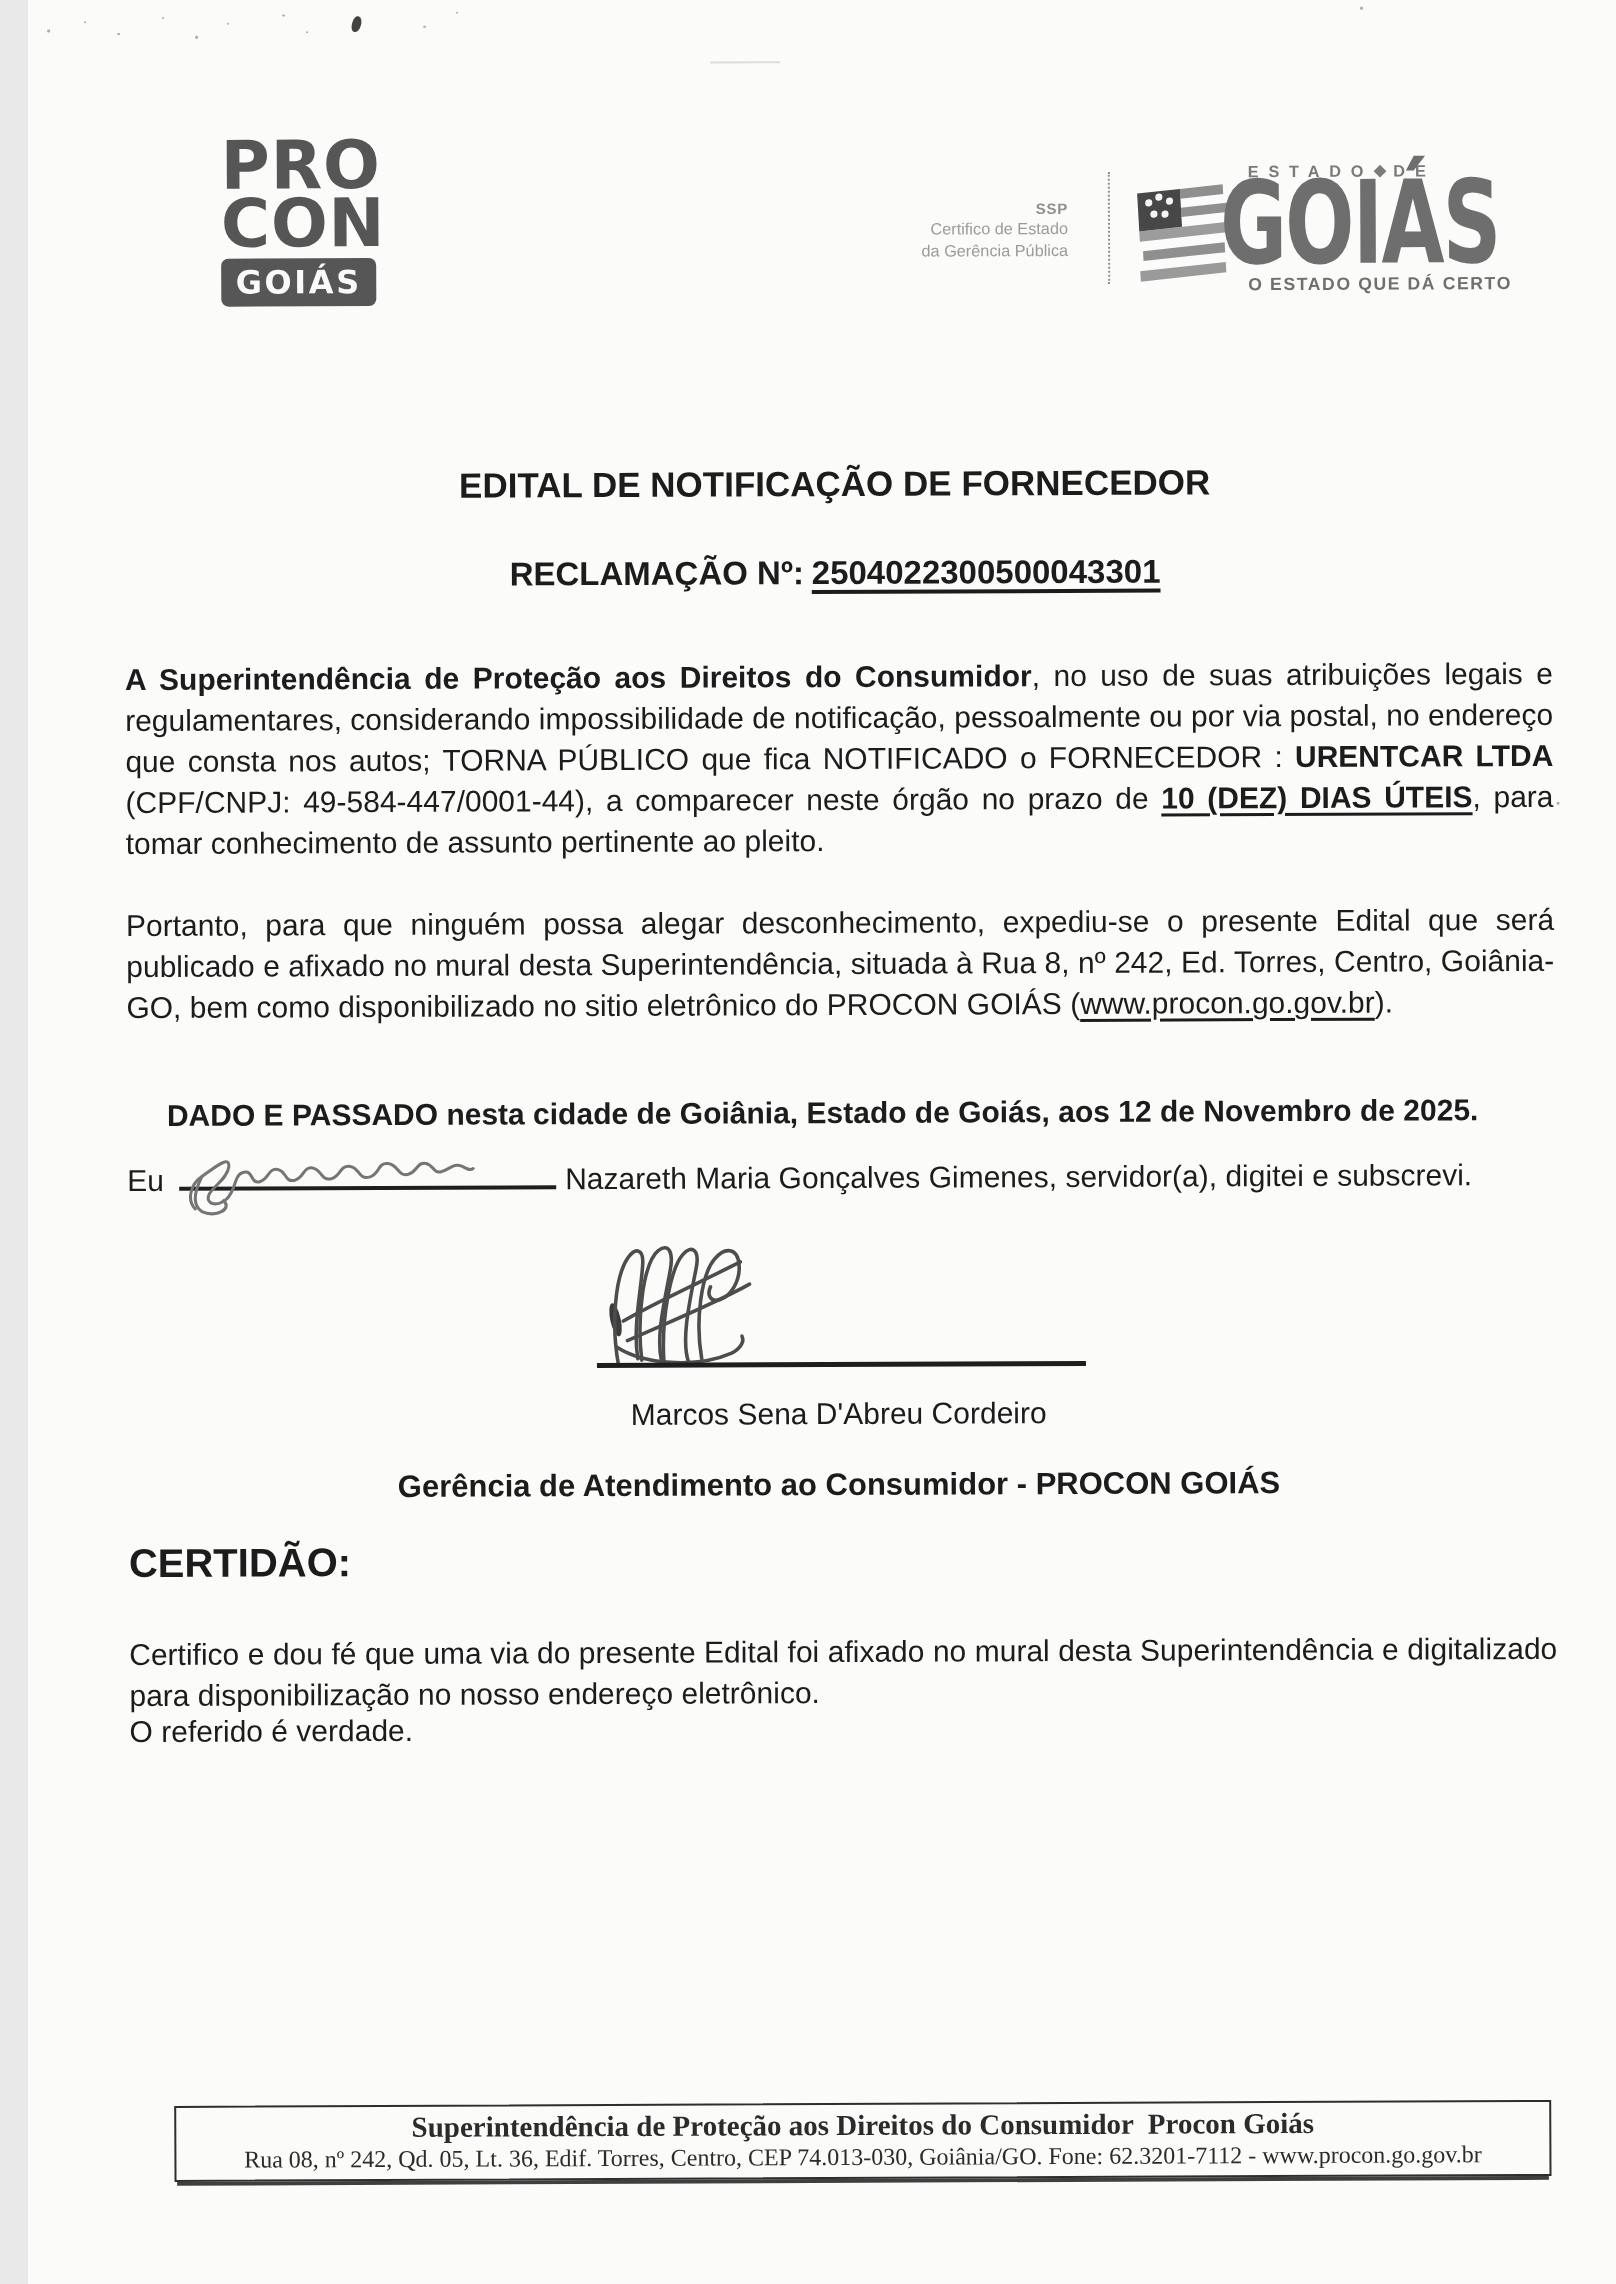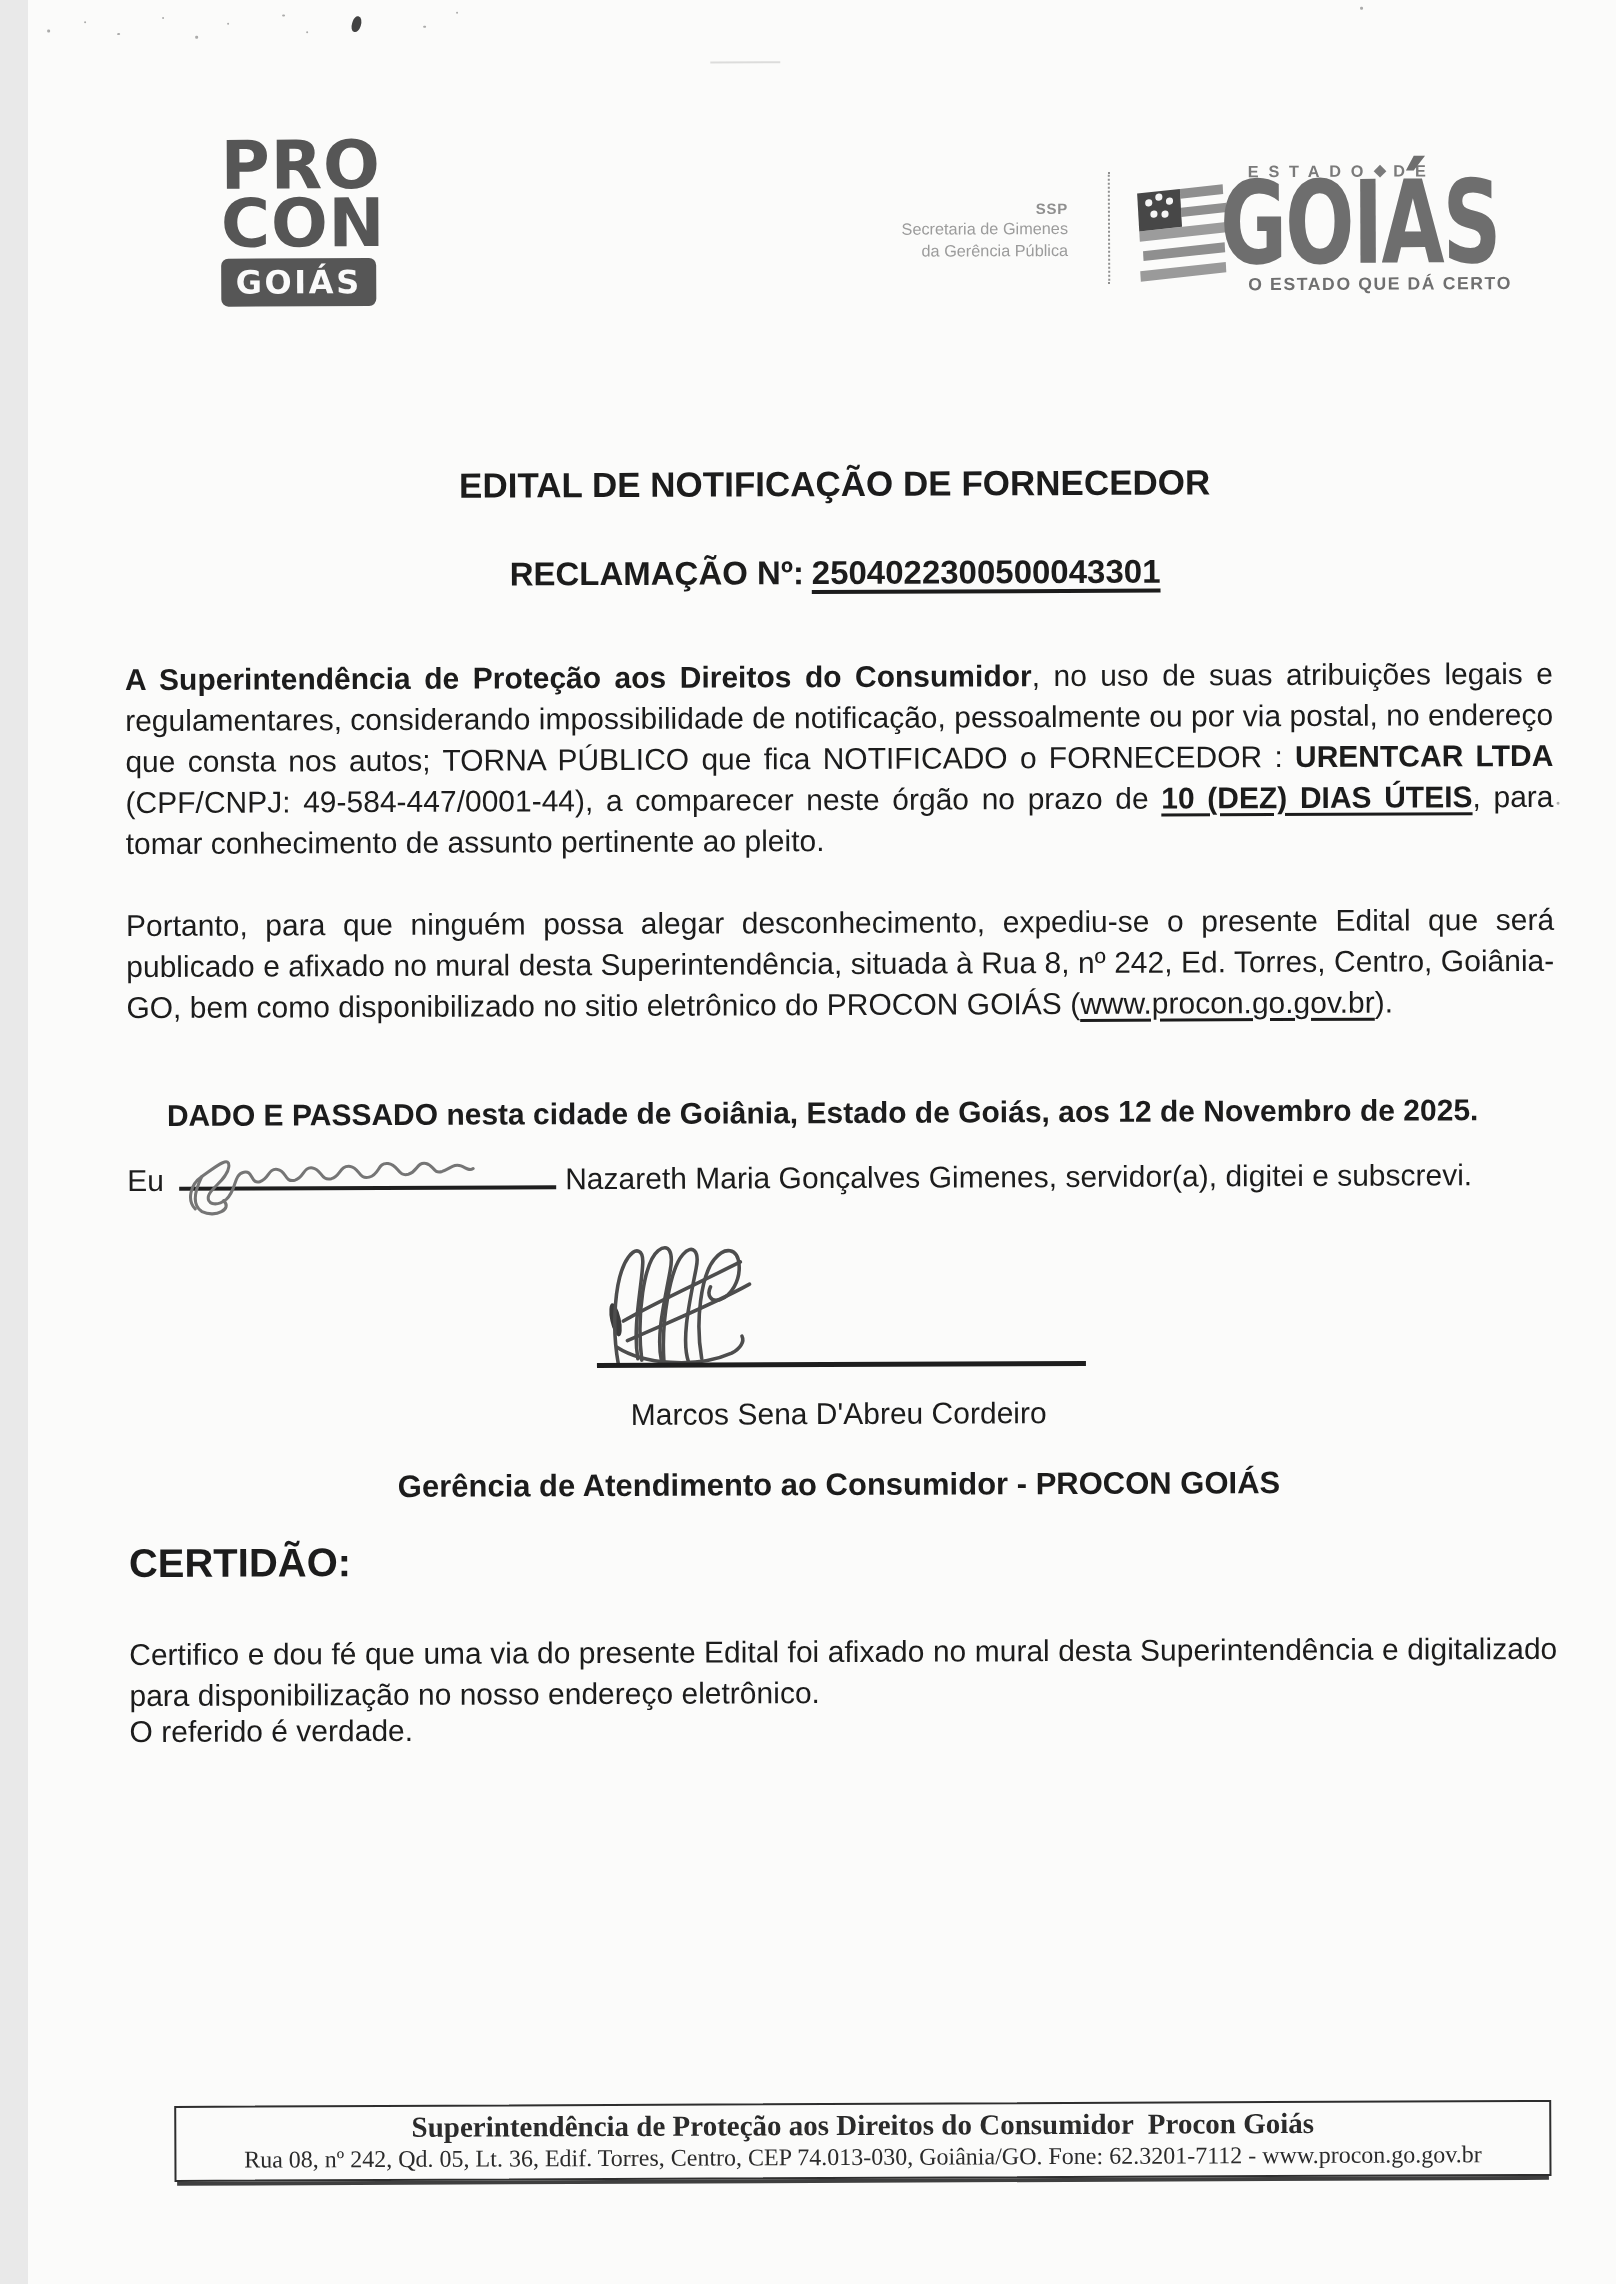--- a/index.html
+++ b/index.html
@@ -101,21 +101,21 @@
     <div class="edge"></div>
 
     <div class="procon">
       <div class="procon-line">PRO</div>
       <div class="procon-line">CON</div>
       <div class="procon-badge">GOIÁS</div>
     </div>
 
     <div class="ssp">
       <div class="ssp-acronym">SSP</div>
-      <div class="ssp-line">Secretaria de Gimenes</div>
+      <div class="ssp-line">Certifico de Estado</div>
       <div class="ssp-line">da Gerência Pública</div>
     </div>
 
     <div class="header-divider"></div>
 
     <div class="gov-label">
       <span>ESTADO</span>
       <span class="diamond"></span>
       <span>DE</span>
     </div>

